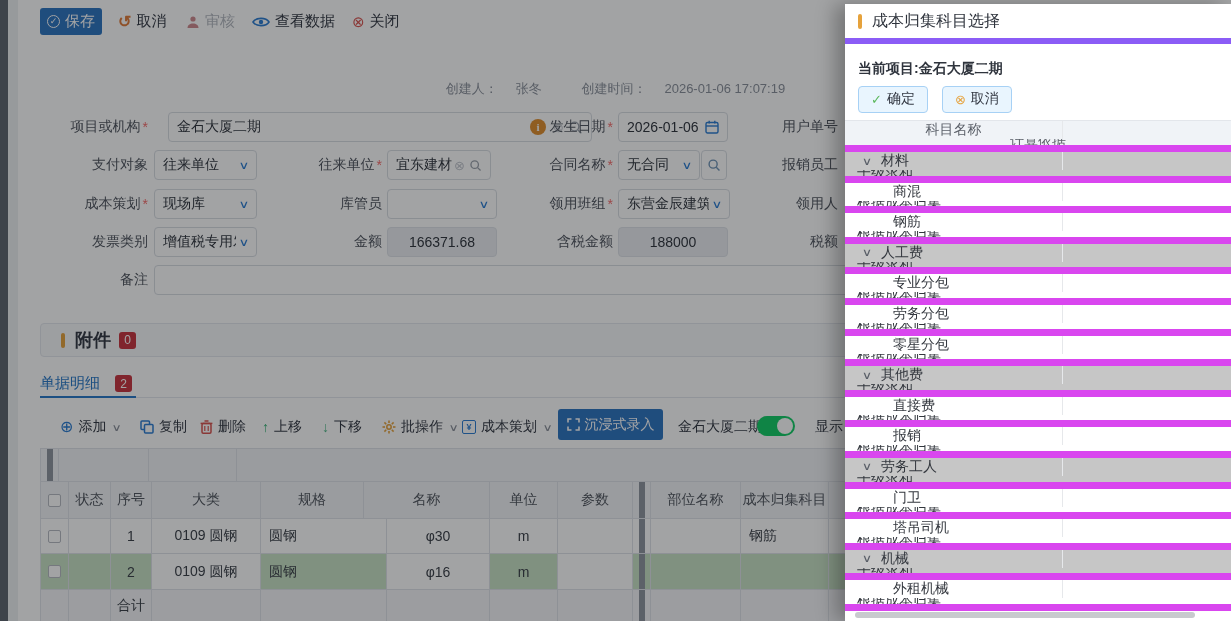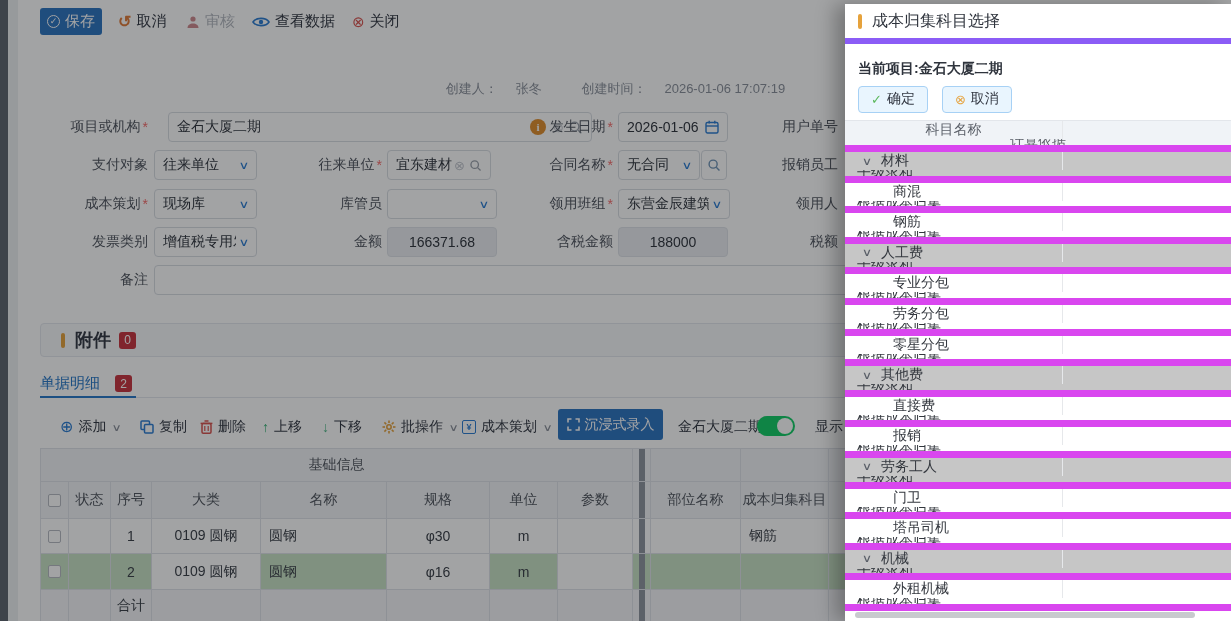--- a/index.html
+++ b/index.html
@@ -418,35 +418,34 @@
       </span>
     <div class="toggle">
       <span class="knob"></span>
     </div>
     <span class="gtb" style="left:815px;cursor:default">
       <span>显示</span>
       </span>
 
     <div class="grid">
       <div class="grow ghead">
-        <div class="gcell gspan" style="width:592px">基础信息</div>
         <div class="gcell c-gap"></div>
         <div class="gcell c-pos"></div>
         <div class="gcell c-cost"></div>
         <div class="gcell c-extra"></div>
       </div>
       <div class="grow chead">
         <div class="gcell c-chk">
             <span class="cb"></span>
           </div>
         <div class="gcell c-status al-c">状态</div>
         <div class="gcell c-seq al-c">序号</div>
         <div class="gcell c-cat al-c">大类</div>
+        <div class="gcell c-spec al-c">规格</div>
         <div class="gcell c-name al-c">名称</div>
-        <div class="gcell c-spec al-c">规格</div>
         <div class="gcell c-unit al-c">单位</div>
         <div class="gcell c-param al-c">参数</div>
         <div class="gcell c-gap"></div>
         <div class="gcell c-pos al-c">部位名称</div>
         <div class="gcell c-cost al-c">成本归集科目</div>
         <div class="gcell c-extra"></div>
       </div>
       <div>
           <div class="grow body">
             <div class="gcell c-chk">

